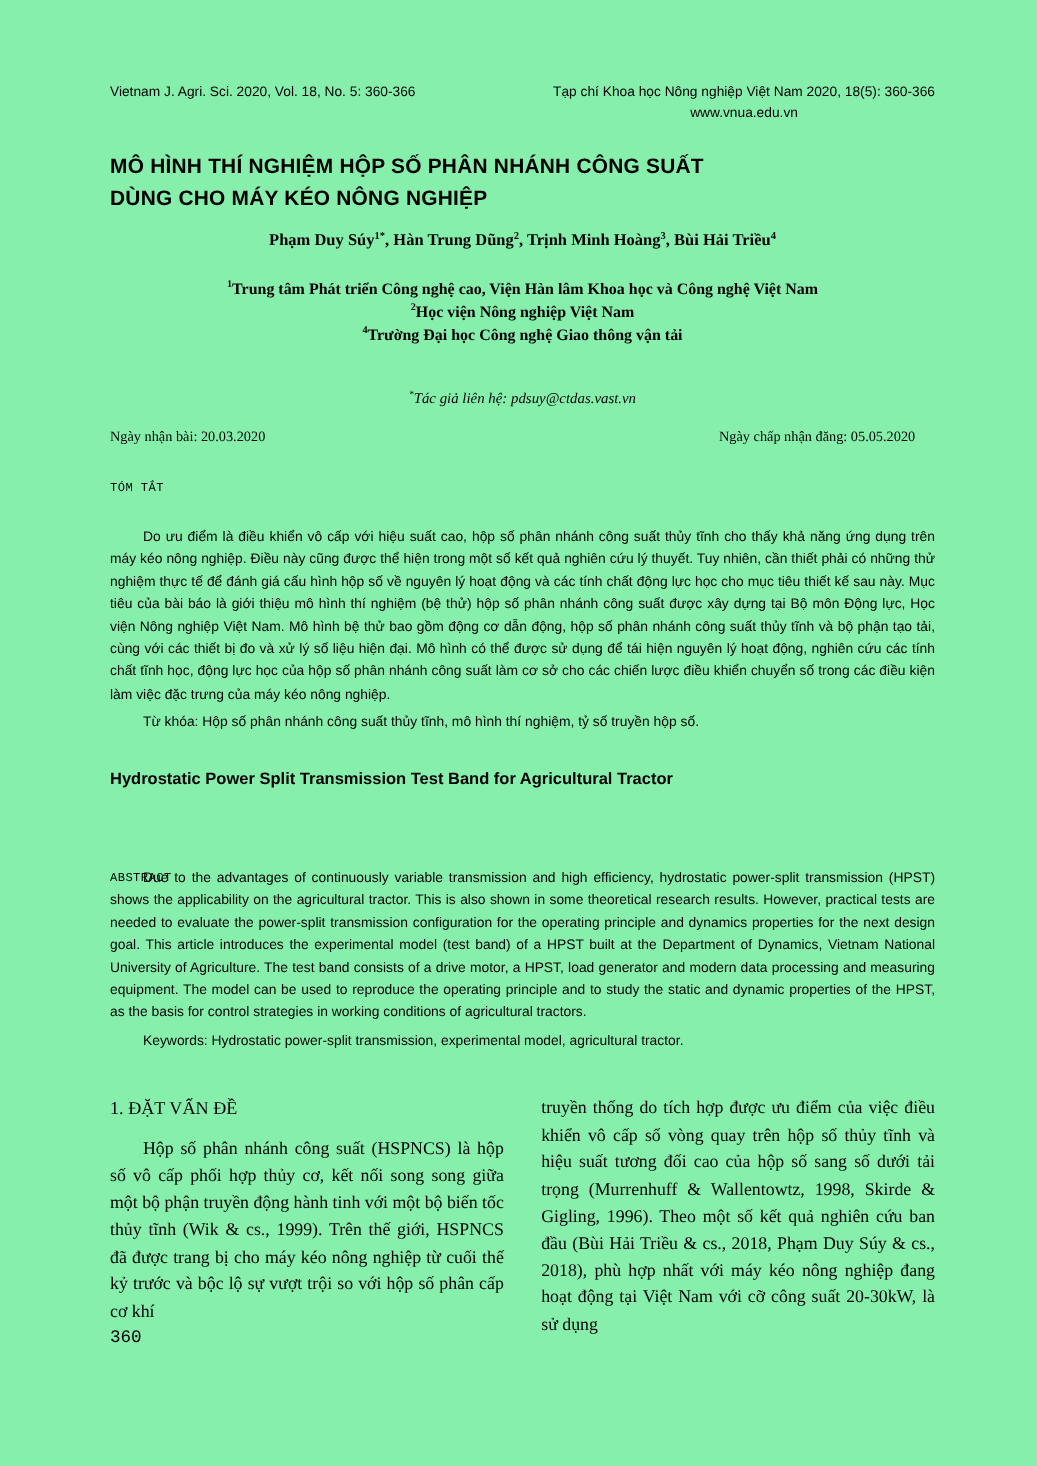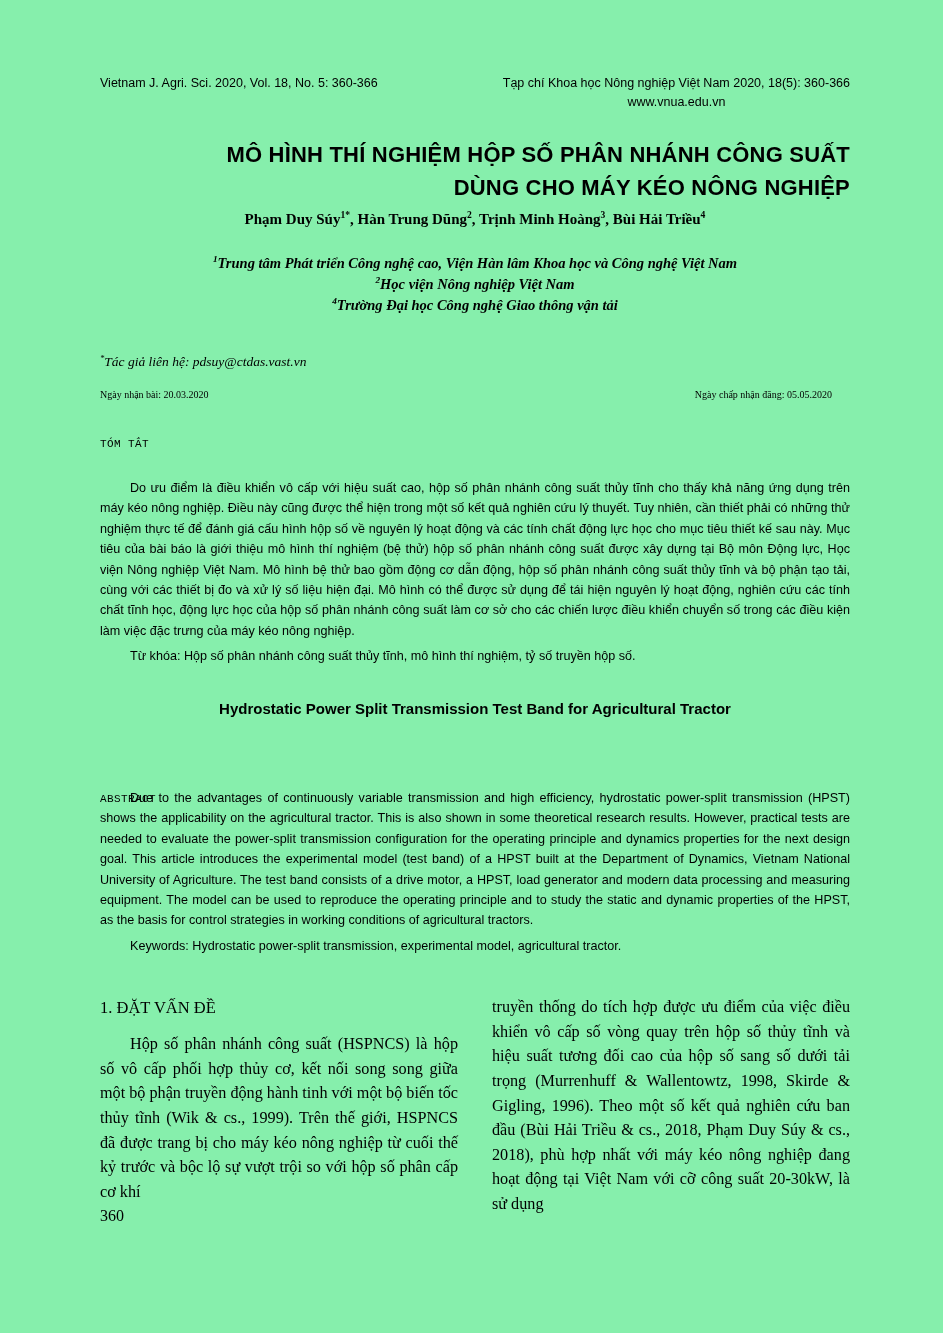--- a/index.html
+++ b/index.html
@@ -42,24 +42,24 @@
     white-space: nowrap;
   }
   .runhead-url { display: block; }
 
   
   .title {
     position: absolute;
     left: 100px;
     top: 138px;
     width: 750px;
-    text-align: right;
-    font-family: "Liberation Sans", sans-serif;
-    font-weight: bold;
-    font-size: 22px;
+    text-align: left;
+    font-family: "Liberation Sans", sans-serif;
+    font-weight: bold;
+    font-size: 19px;
     letter-spacing: 0.2px;
     line-height: 1.5;
   }
   .title-line { display: block; }
 
   
   .authors {
     position: absolute;
     left: 100px;
     top: 211px;
@@ -72,48 +72,48 @@
   sup { font-size: 0.64em; vertical-align: super; line-height: 0; }
 
   
   .affils {
     position: absolute;
     left: 100px;
     top: 253px;
     width: 750px;
     text-align: center;
     font-family: "Liberation Serif", serif;
-    font-style: italic;
     font-weight: bold;
     font-size: 14.5px;
     line-height: 1.45;
   }
   .affil { display: block; }
 
   
   .corresponding {
     position: absolute;
     left: 100px;
     top: 354px;
     width: 750px;
+    text-align: center;
     font-family: "Liberation Serif", serif;
     font-style: italic;
     font-size: 13.5px;
   }
 
   
   .dates {
     position: absolute;
     left: 100px;
     top: 389px;
     width: 750px;
     display: flex;
     justify-content: space-between;
     font-family: "Liberation Serif", serif;
-    font-size: 10px;
+    font-size: 13px;
   }
   .date-right { margin-right: 18px; }
 
   
   .sec-head {
     position: absolute;
     left: 100px;
     width: 750px;
     text-align: left;
     font-family: Liberation Mono, monospace;
@@ -138,21 +138,20 @@
     margin: 0;
     text-indent: 30px;
   }
   .abs-body p.kw { margin-top: 5px; }
 
   .en-title {
     position: absolute;
     left: 100px;
     top: 700px;
     width: 750px;
-    text-align: center;
     font-family: "Liberation Sans", sans-serif;
     font-weight: bold;
     font-size: 15px;
   }
 
   
   .body-cols {
     position: absolute;
     left: 100px;
     top: 995px;
@@ -179,21 +178,21 @@
     margin: 0;
     text-indent: 30px;
   }
   .col p.noindent { text-indent: 0; }
 
   
   .folio {
     position: absolute;
     left: 100px;
     top: 1207px;
-    font-family: Liberation Serif, serif;
+    font-family: Liberation Mono, monospace;
     font-size: 16px;
   }
 </style>
 </head>
 <body>
 
 <div class="page">
 
   <div class="runhead">
     <div class="runhead-left">Vietnam J. Agri. Sci. 2020, Vol. 18, No. 5: 360-366</div>

